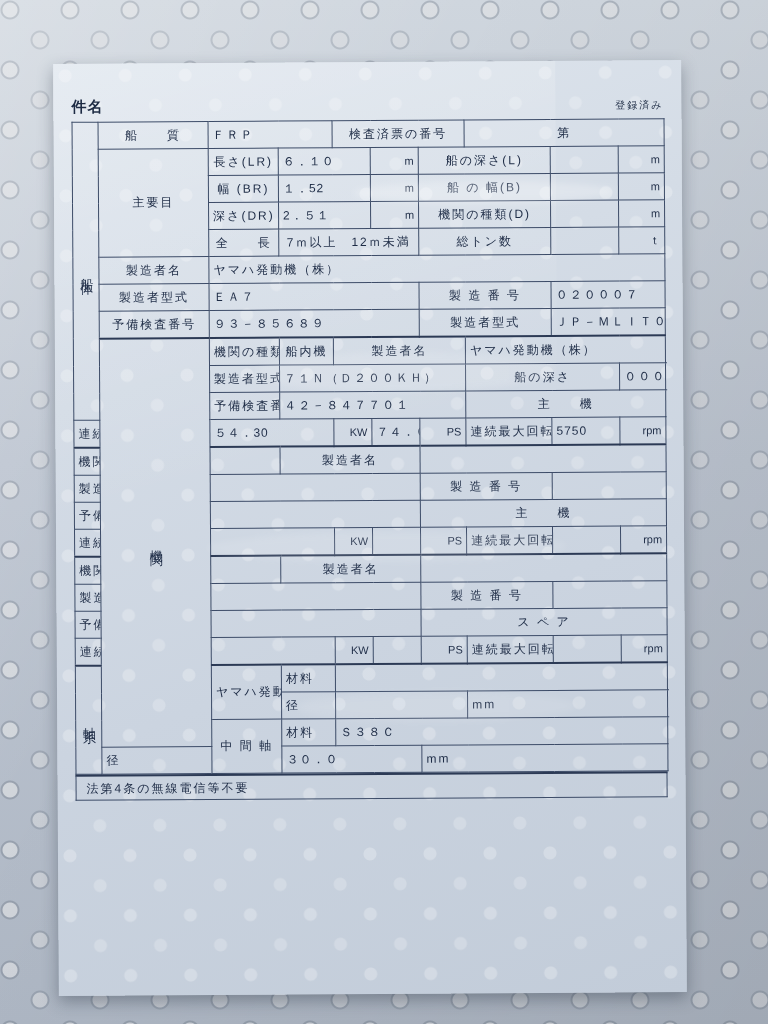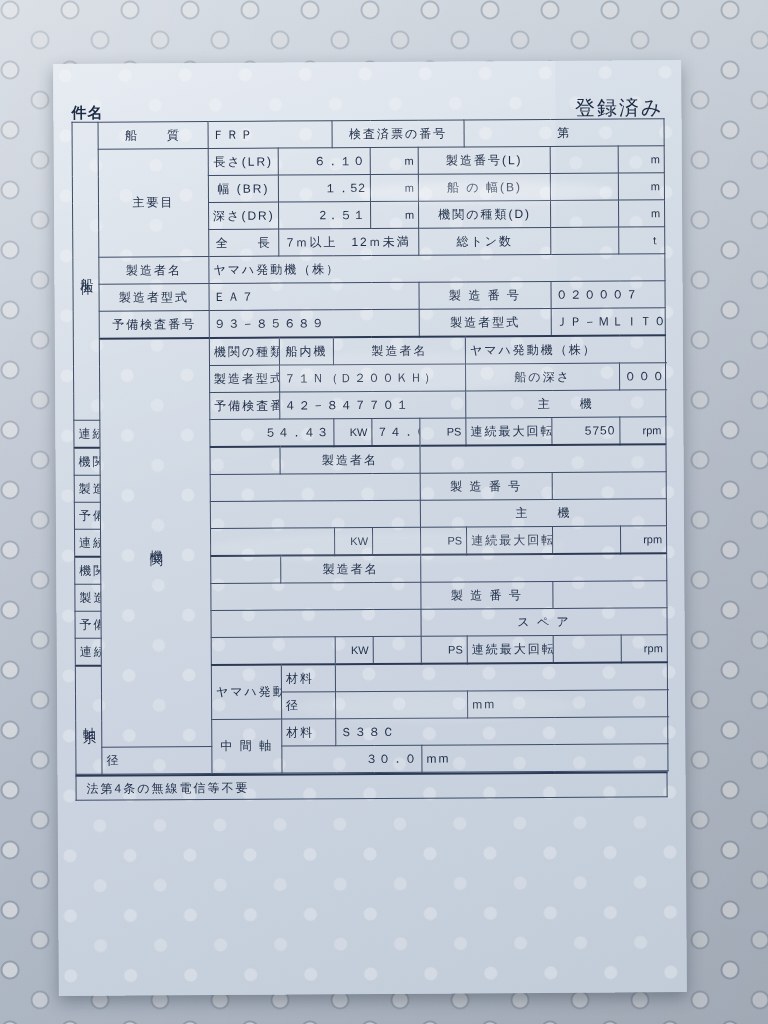--- a/index.html
+++ b/index.html
@@ -83,21 +83,21 @@
     top: 34px;
     width: 592px;
     display: flex;
     justify-content: space-between;
     align-items: baseline;
     font-size: 15px;
     letter-spacing: 1px;
     color: #1d2b44;
   }
   .hdr .title { font-weight: 700; text-align: right; }
-  .hdr .reg { font-size: 20px; letter-spacing: 2px; }
+  .hdr .reg { font-size: 10px; letter-spacing: 2px; }
 
   
   table.doc {
     position: absolute;
     left: 18px;
     top: 58px;
     width: 592px;
     border-collapse: collapse;
     table-layout: fixed;
     font-size: 12px;
@@ -108,21 +108,21 @@
     height: 26px;
     padding: 0 4px;
     vertical-align: middle;
     white-space: nowrap;
     overflow: hidden;
   }
   .lbl { text-align: center; letter-spacing: 2px; }
   .lbl-l { text-align: left; letter-spacing: 2px; padding-left: 10px; }
   .val { text-align: left; letter-spacing: 2px; padding-left: 10px; }
   .val-c { text-align: center; letter-spacing: 2px; }
-  .val-r { text-align: right; letter-spacing: 1px; padding-right: 6px; }
+  .val-r { text-align: left; letter-spacing: 1px; padding-right: 6px; }
   .unit { text-align: right; letter-spacing: 0px; padding-right: 6px; font-size: 11px; }
   .side {
     text-align: center;
     letter-spacing: 4px;
     font-size: 13px;
     writing-mode: vertical-rl;
     text-orientation: upright;
     line-height: 1.1;
   }
   .sidecell { width: 26px; }
@@ -188,21 +188,21 @@
         <td class="val" colspan="2">ＦＲＰ</td>
         <td class="lbl" colspan="3">検査済票の番号</td>
         <td class="val-c" colspan="3">第</td>
       </tr>
 
       <tr>
         <td class="lbl" rowspan="4">主要目</td>
         <td class="lbl">長さ(LR)</td>
         <td class="val-r" colspan="2">６．１０</td>
         <td class="unit">m</td>
-        <td class="lbl" colspan="2">製造番号(L)</td>
+        <td class="lbl" colspan="2">船の深さ(L)</td>
         <td class="val-r"></td>
         <td class="unit">m</td>
       </tr>
 
       <tr>
         <td class="lbl">幅 (BR)</td>
         <td class="val-r" colspan="2">１．52</td>
         <td class="unit">m</td>
         <td class="lbl" colspan="2">船 の 幅(B)</td>
         <td class="val-r"></td>
@@ -261,21 +261,21 @@
       </tr>
 
       <tr>
         <td class="lbl tall">予備検査番号</td>
         <td class="val tall" colspan="4">４２－８４７７０１</td>
         <td class="lbl tall" colspan="4">主　　機</td>
       </tr>
 
       <tr>
         <td class="lbl tall">連続最大出力</td>
-        <td class="val-r tall" colspan="2">５４．４３</td>
+        <td class="val-r tall" colspan="2">５４．30</td>
         <td class="unit tall">KW</td>
         <td class="val-r tall">７４．０</td>
         <td class="unit tall">PS</td>
         <td class="lbl tall">連続最大回転数</td>
         <td class="val-r tall">5750</td>
         <td class="unit tall">rpm</td>
       </tr>
 
       <tr>
         <td class="lbl thick-top">機関の種類</td>

